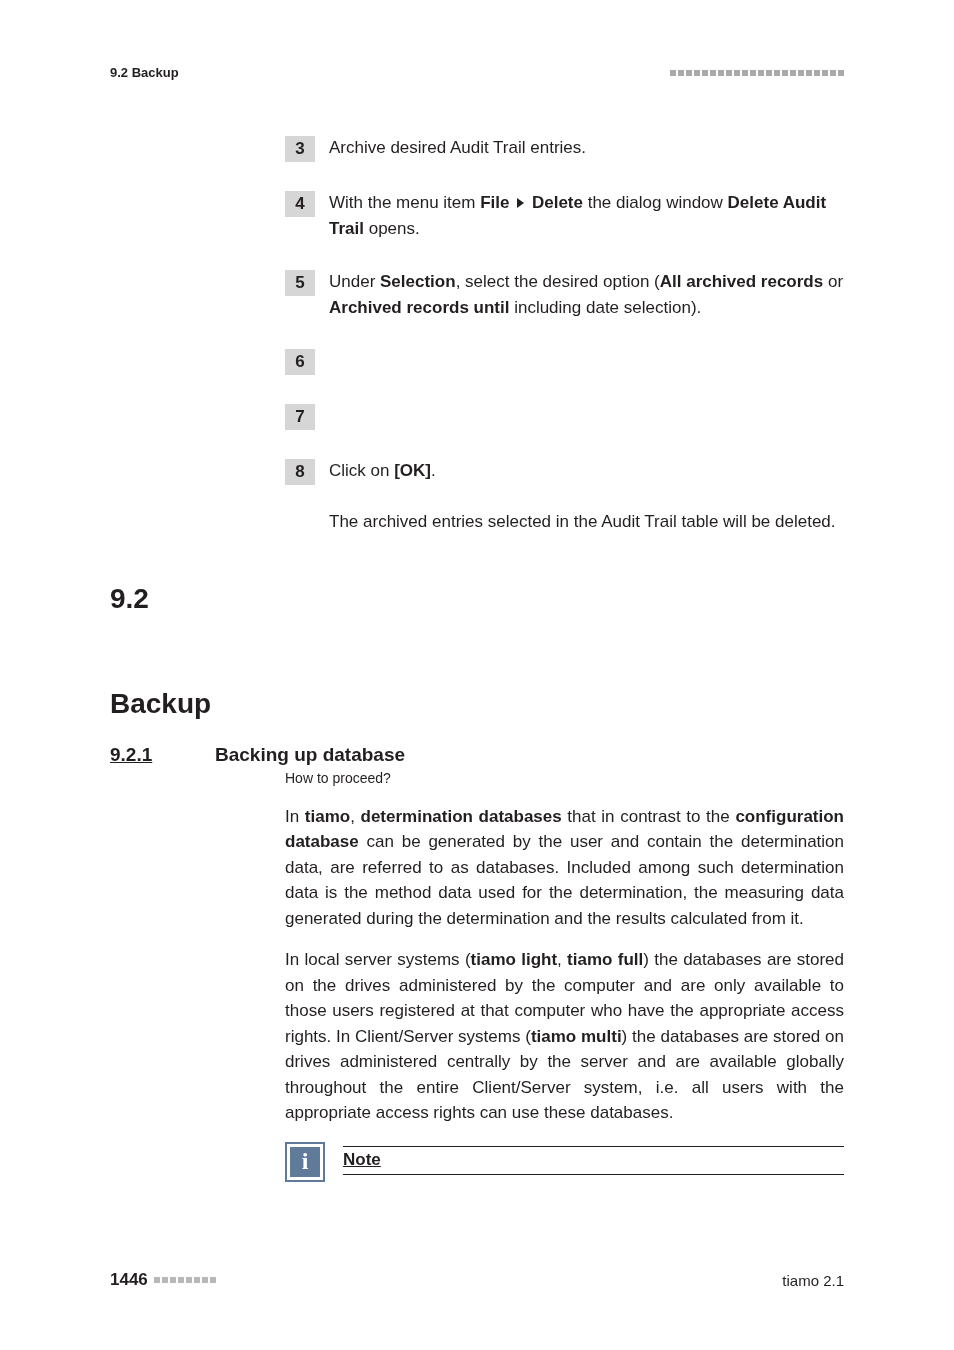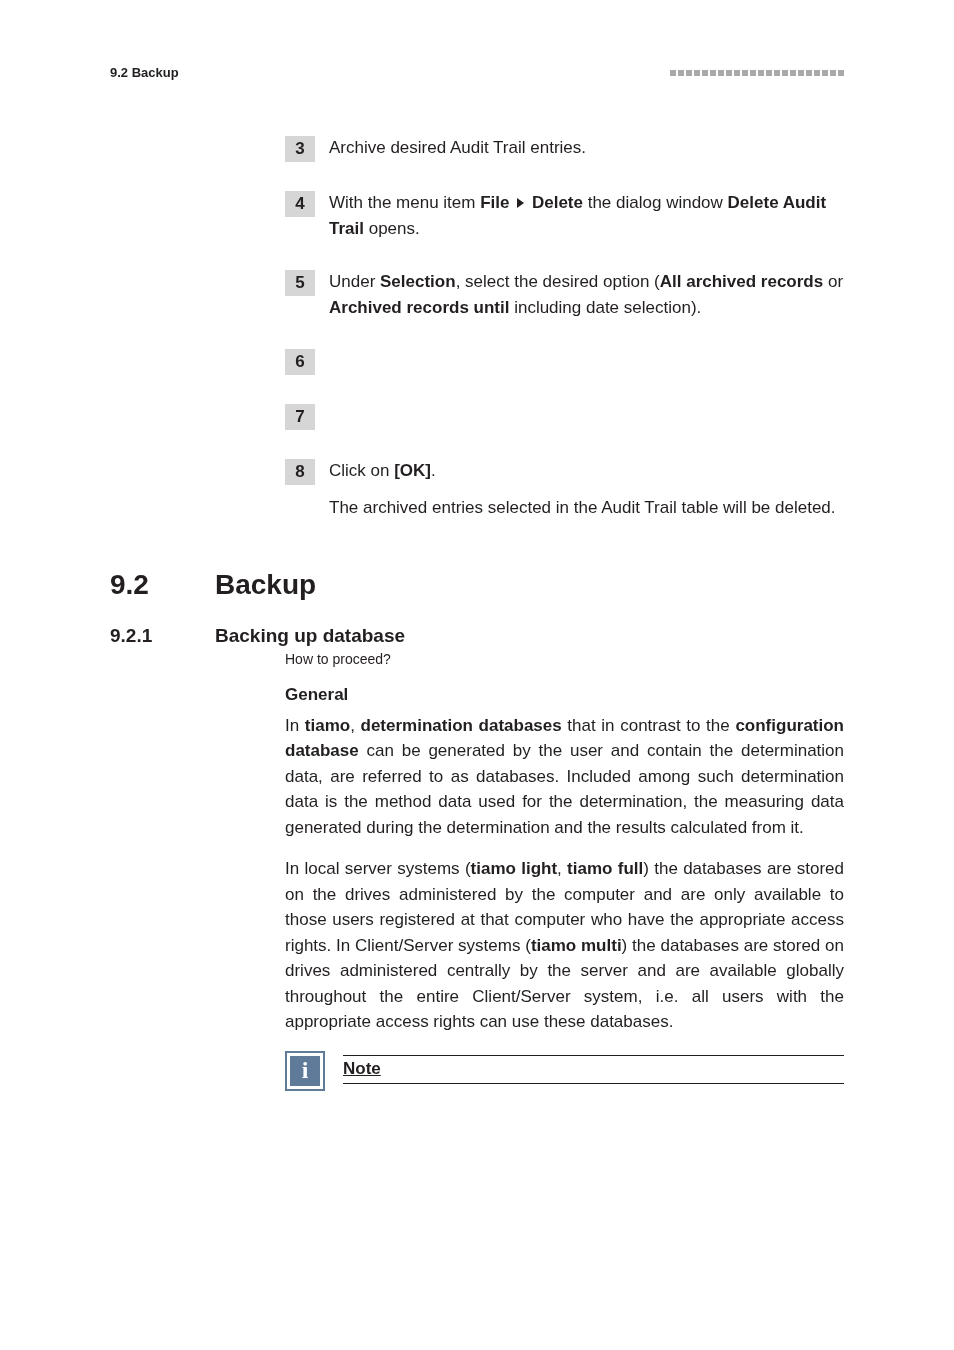--- a/index.html
+++ b/index.html
@@ -71,21 +71,21 @@
     margin-right: 14px;
     margin-top: 1px;
   }
   .step-body {
     flex: 1;
     font-size: 17px;
     line-height: 1.5;
   }
   .result-text {
     margin-left: 44px;
-    margin-top: 10px;
+    margin-top: 24px;
     font-size: 17px;
     line-height: 1.5;
   }
   b { font-weight: 700; text-align: right; }
   .tri {
     display: inline-block;
     vertical-align: middle;
     width: 0; height: 0;
     border-top: 5px solid transparent;
     border-bottom: 5px solid transparent;
@@ -93,30 +93,31 @@
     margin: 0 3px 2px 3px;
   }
   .h-chapter {
     display: flex;
     align-items: baseline;
     font-weight: 700;
     font-size: 28px;
     margin-top: 48px;
     margin-bottom: 24px;
     margin-left: 0;
+    flex-direction: column;
   }
   .h-chapter .num { width: 105px; flex: 0 0 105px; }
   .h-section {
     display: flex;
     align-items: baseline;
     font-weight: 700;
     font-size: 19px;
     margin-bottom: 4px;
   }
-  .h-section .num { width: 105px; flex: 0 0 105px; }
+  .h-section .num { width: 105px; flex: 0 0 105px; text-decoration: underline; }
   .howto {
     margin-left: 175px;
     font-size: 14px;
     margin-bottom: 18px;
   }
   .subhead {
     font-weight: 700;
     font-size: 17px;
     margin-bottom: 8px;
   }
@@ -266,30 +267,45 @@
     <span>Backup</span>
   </div>
 
   <div class="h-section">
     <span class="num">9.2.1</span>
     <span>Backing up database</span>
   </div>
   <div class="howto">How to proceed?</div>
 
   <div class="content">
-    <div class="subhead">General</div>
     <div class="para">In <b>tiamo</b>, <b>determination databases</b> that in contrast to the <b>configuration database</b> can be generated by the user and contain the determination data, are referred to as databases. Included among such determination data is the method data used for the determination, the measuring data generated during the determination and the results calculated from it.</div>
     <div class="para">In local server systems (<b>tiamo light</b>, <b>tiamo full</b>) the databases are stored on the drives administered by the computer and are only available to those users registered at that computer who have the appropriate access rights. In Client/Server systems (<b>tiamo multi</b>) the databases are stored on drives administered centrally by the server and are available globally throughout the entire Client/Server system, i.e. all users with the appropriate access rights can use these databases.</div>
 
     <div class="note-block">
       <div class="note-head">
         <div class="info-icon">
           <div class="inner">i</div>
         </div>
         <div class="note-title-wrap">
           <div class="note-title">Note</div>
         </div>
       </div>
     </div>
   </div>
 
+  <div class="footer">
+    <div class="page-num">
+      <span>1446</span>
+      <span class="dots-small">
+        <span></span>
+          <span></span>
+          <span></span>
+          <span></span>
+          <span></span>
+          <span></span>
+          <span></span>
+          <span></span>
+      </span>
+    </div>
+    <div class="right">tiamo 2.1</div>
+  </div>
 
 </div>
 
 </body></html>

